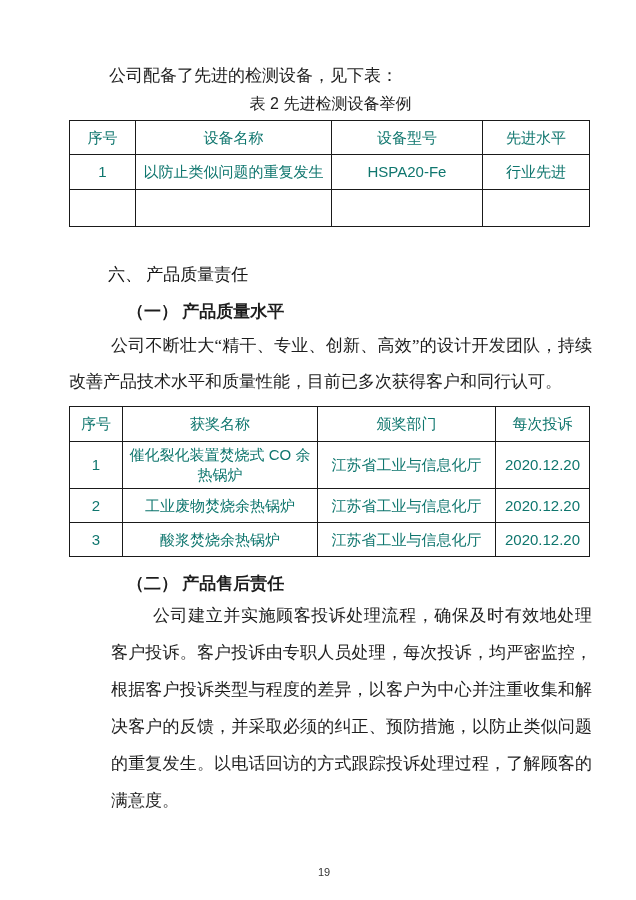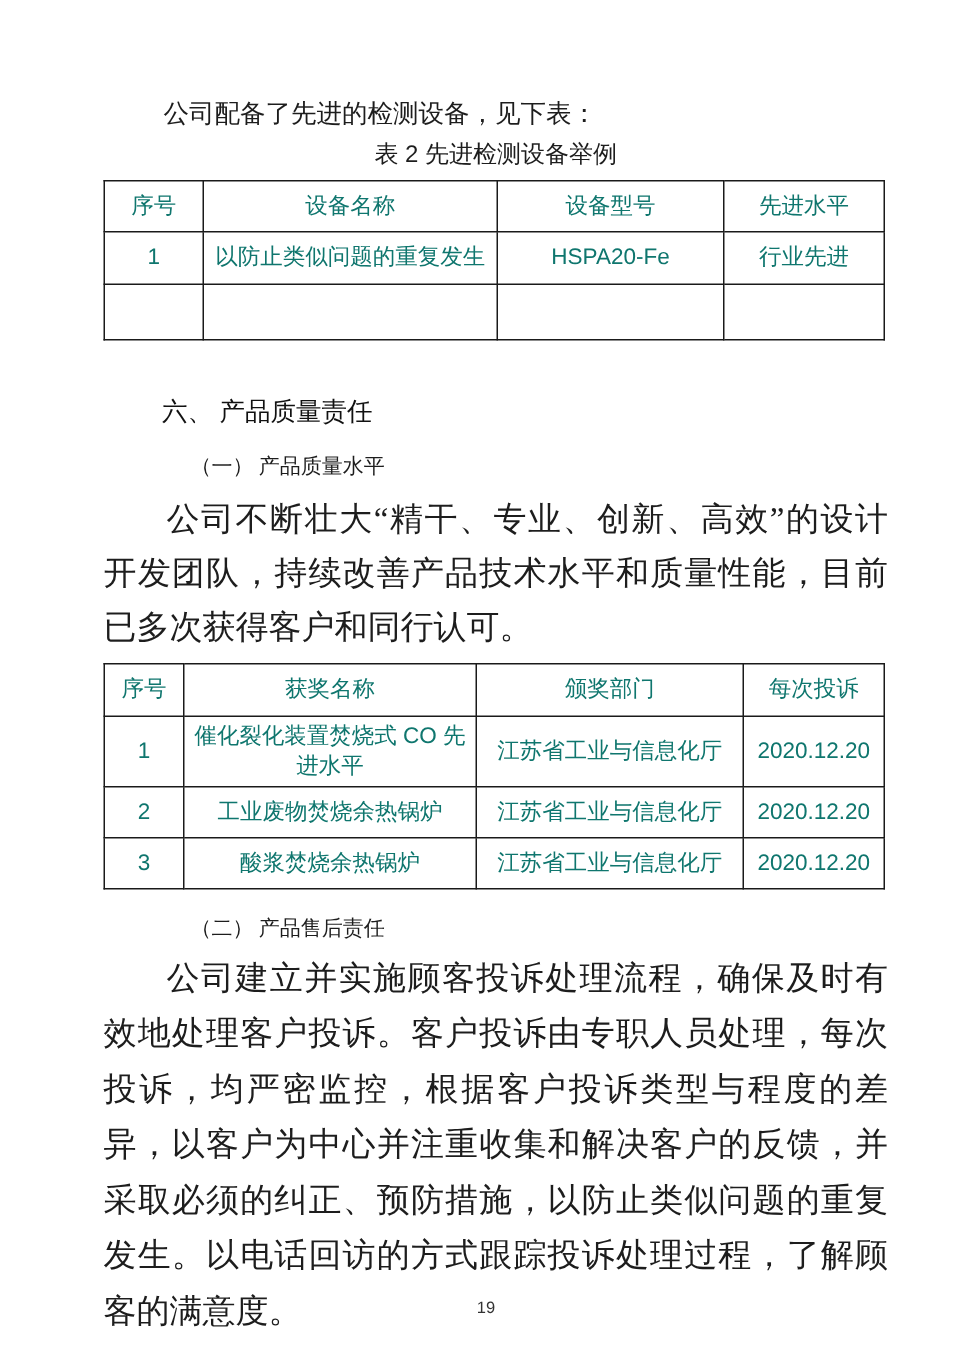--- a/index.html
+++ b/index.html
@@ -61,33 +61,35 @@
     margin: 38px 0 0 0;
     padding-left: 39px;
     font-size: 17px;
     font-weight: normal;
     line-height: 20px;
     color: #111;
   }
   .sub-heading {
     margin: 17px 0 0 0;
     padding-left: 58px;
-    font-size: 14px;
+    font-size: 17px;
     line-height: 20px;
+    font-weight: bold;
   }
   .para {
     margin: 6px 0 0 0;
-    font-size: 22px;
+    font-size: 17px;
     line-height: 36px;
     text-align: justify;
     text-indent: 42px;
   }
   .para.aftersales {
     margin-top: 3px;
     line-height: 37px;
+    margin-left: 42px;
   }
 
   .page-number {
     position: absolute;
     top: 866px;
     left: 0;
     width: 100%;
     text-align: center;
     font-size: 11px;
     color: #333;
@@ -149,21 +151,21 @@
       </colgroup>
       <tbody>
           <tr>
         <td>序号</td>
         <td>获奖名称</td>
         <td>颁奖部门</td>
         <td>每次投诉</td>
       </tr>
       <tr>
         <td>1</td>
-        <td>催化裂化装置焚烧式 CO 先进水平</td>
+        <td>催化裂化装置焚烧式 CO 余热锅炉</td>
         <td>江苏省工业与信息化厅</td>
         <td>2020.12.20</td>
       </tr>
       <tr>
         <td>2</td>
         <td>工业废物焚烧余热锅炉</td>
         <td>江苏省工业与信息化厅</td>
         <td>2020.12.20</td>
       </tr>
       <tr>

